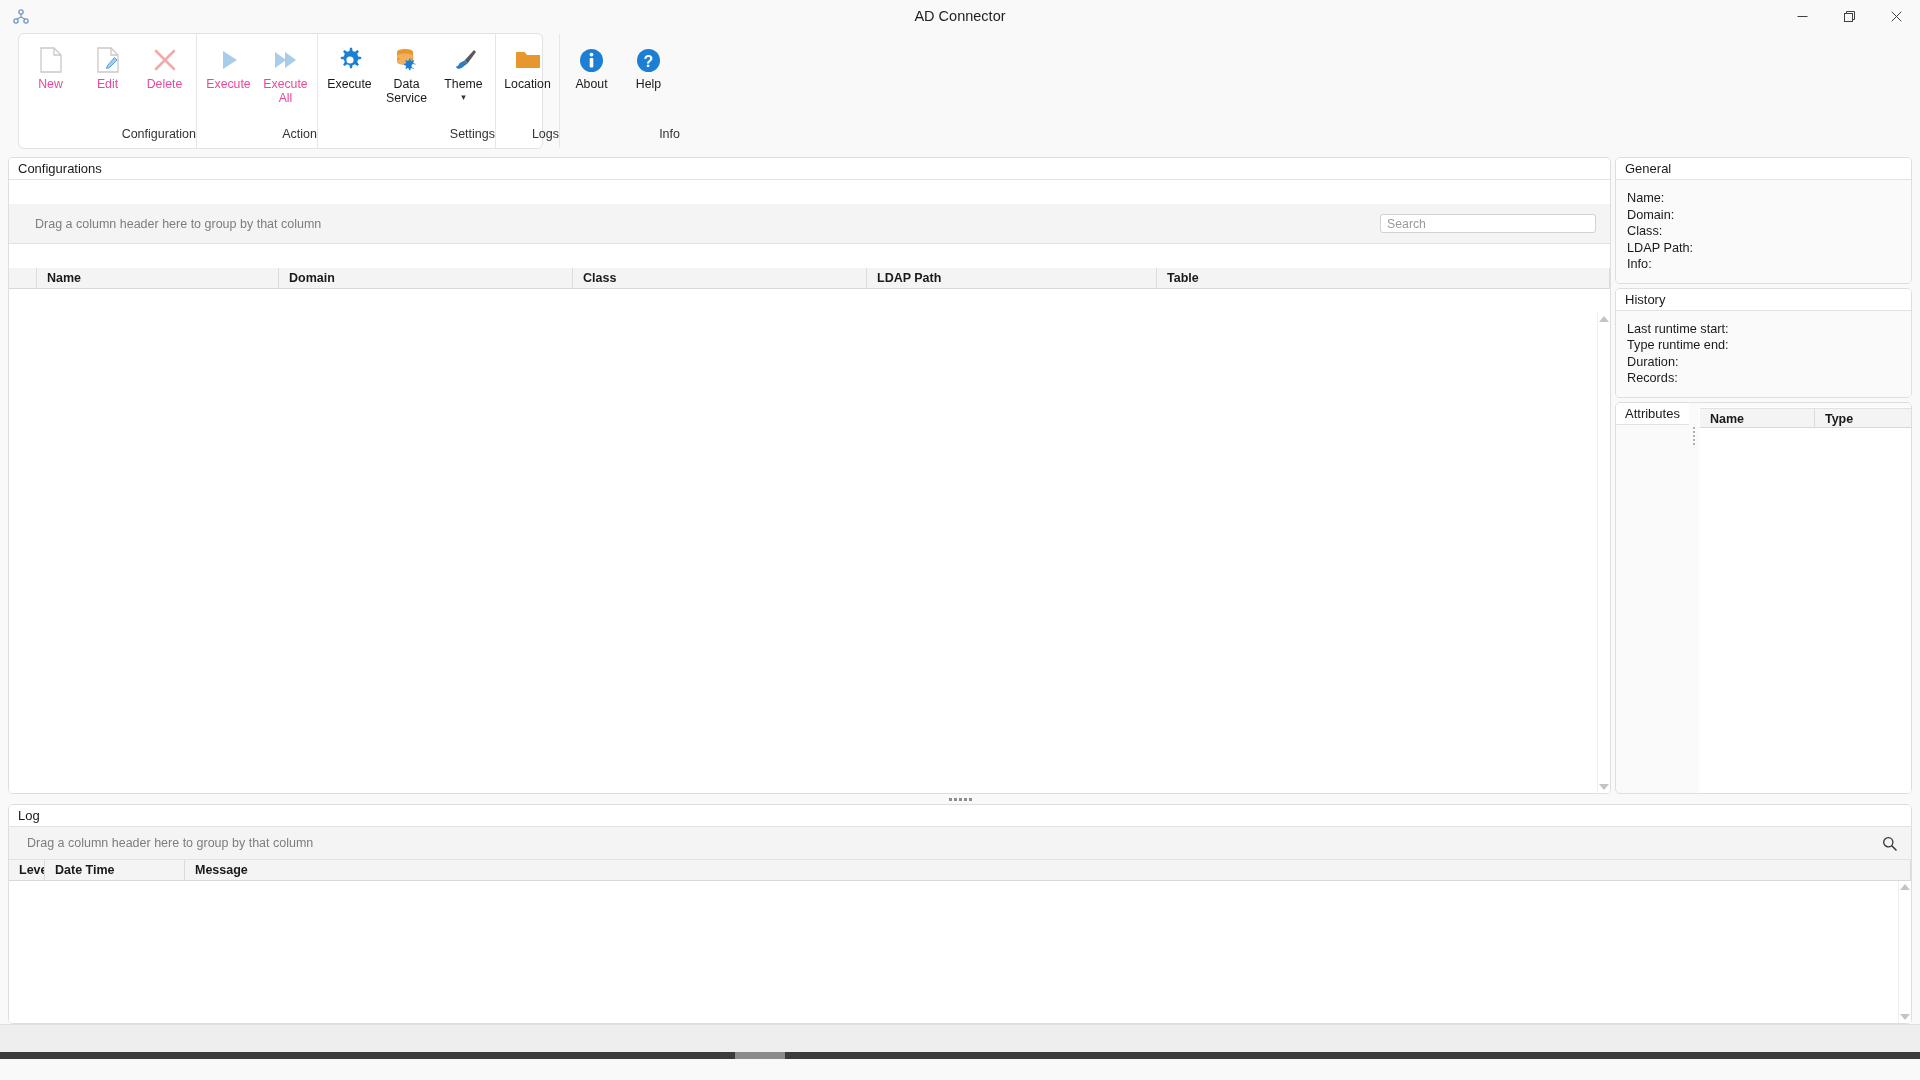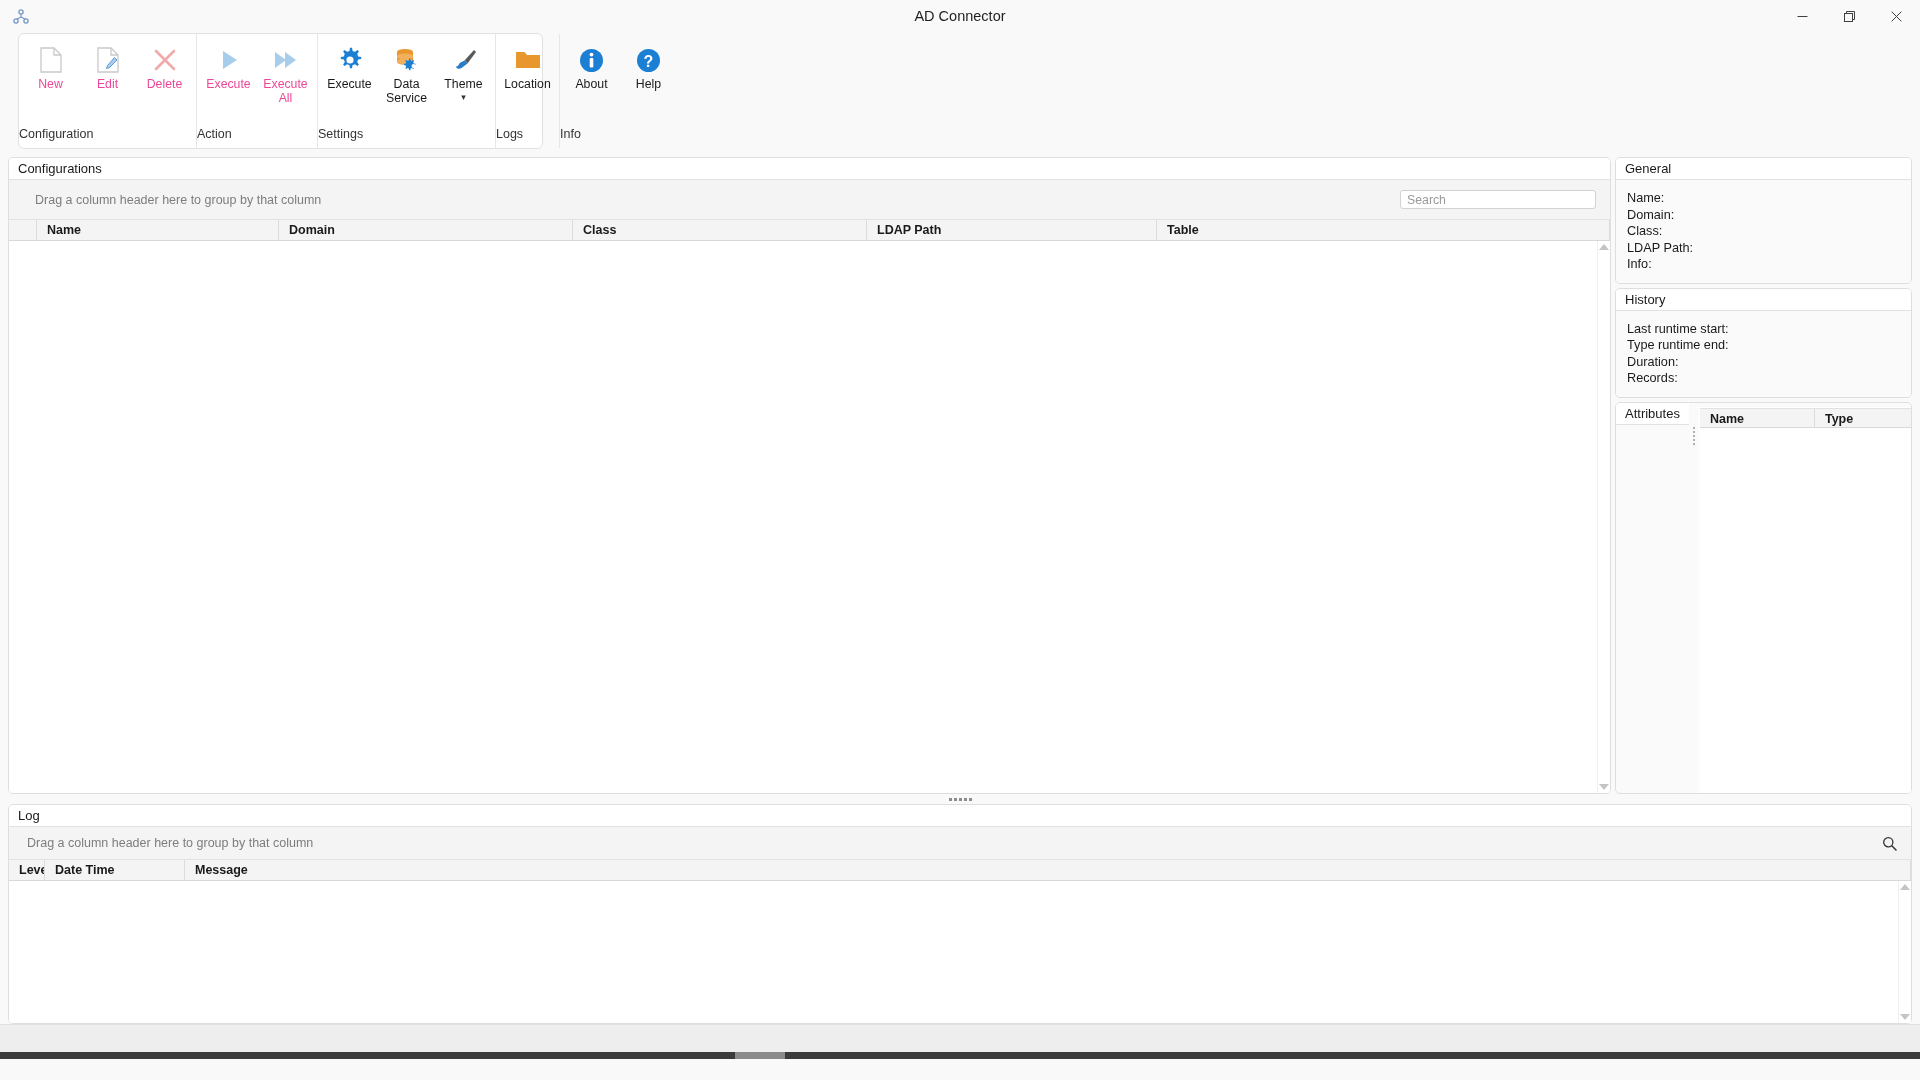--- a/index.html
+++ b/index.html
@@ -75,21 +75,21 @@
     padding: 0;
   }
   .rgroup:last-child { border-right: none; }
   .rgroup-items {
     display: flex;
     align-items: flex-start;
     padding: 7px 3px 0 3px;
     flex: 1;
   }
   .rgroup-label {
-    text-align: left;
+    text-align: right;
     font-size: 12.5px;
     color: #333;
     padding: 2px 0 7px 0;
     border-top: 1px solid transparent;
   }
   .rbtn {
     width: 57px;
     display: flex;
     flex-direction: column;
     align-items: center;
@@ -135,36 +135,36 @@
     line-height: 21px;
     padding: 0 9px;
     font-size: 13px;
     color: #1a1a1a;
     background: #ffffff;
     border-bottom: 1px solid #e2e2e2;
     flex: 0 0 auto;
   }
 
   
-  .cfg-panel { flex: 1 1 auto; }
+  .cfg-panel { flex: 1 1 auto; gap: 24px; }
   .grid-toolbar {
     background: #f4f4f4;
     border-bottom: 1px solid #e2e2e2;
     height: 40px;
     display: flex;
     align-items: center;
     justify-content: space-between;
     padding: 0 14px 0 26px;
   }
   .group-hint {
     font-size: 12.5px;
     color: #7d7d7d;
   }
   .search-box {
-    width: 196px; height: 19px;
+    width: 216px; height: 19px;
     border: 1px solid #d2d2d2;
     border-radius: 3px;
     background: #fff;
     font-size: 12.3px;
     color: #222;
     padding: 0 6px;
     font-family: "Liberation Sans", sans-serif;
   }
   .search-box::placeholder { color: #9a9a9a; }
 

